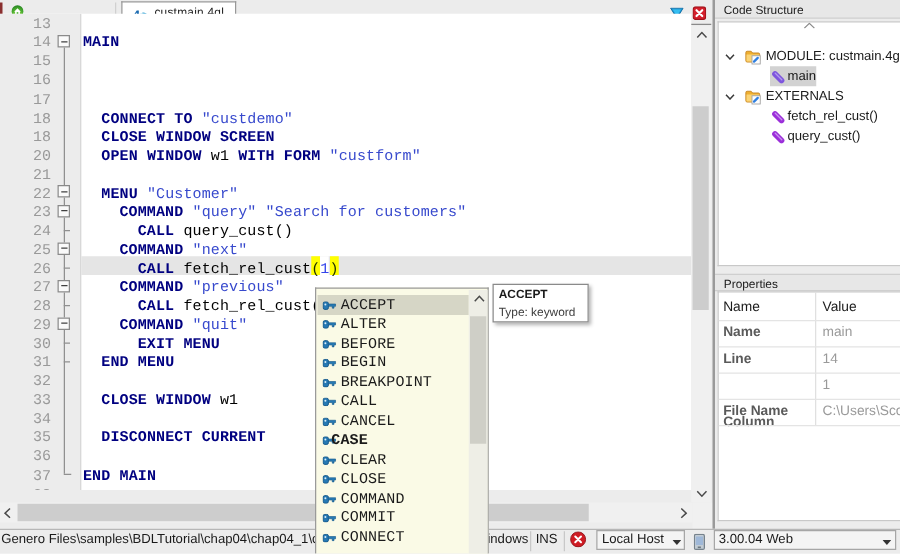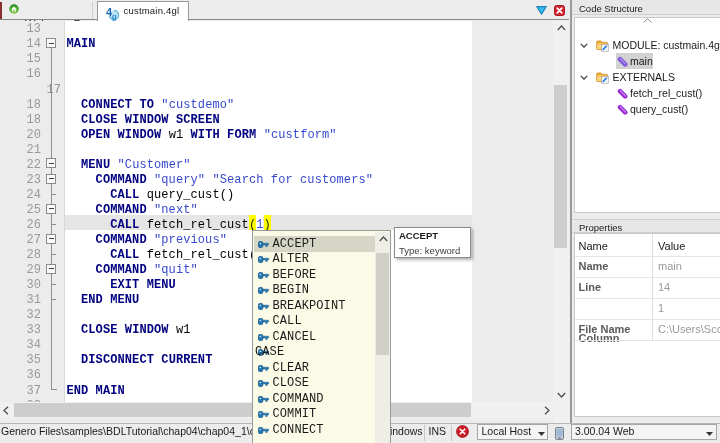--- a/index.html
+++ b/index.html
@@ -53,21 +53,21 @@
 
 <svg class="abs" style="left:535.5px;top:5.5px;" width="11" height="9" viewBox="0 0 11 9">
   <path d="M0.5 0.5 L10.5 0.5 L5.5 8.5 Z" fill="#1e9ad6" stroke="#1470a8" stroke-width="0.8"></path>
   <path d="M2.2 1.5 L8.8 1.5 L5.5 6.8 Z" fill="#35bdf0"></path>
 </svg>
 <svg class="abs" style="left:554px;top:4.5px;" width="11" height="11" viewBox="0 0 11 11">
   <rect x="0.5" y="0.5" width="10" height="10" rx="2" fill="#d41f2c" stroke="#a01018" stroke-width="0.9"></rect>
   <path d="M3.2 3.2 L7.8 7.8 M7.8 3.2 L3.2 7.8" stroke="#fff" stroke-width="1.7" stroke-linecap="round"></path>
 </svg>
 
-<div class="abs" style="left:0;top:21px;width:472px;height:381px;background:#fff;overflow:hidden;text-decoration:underline;">
+<div class="abs" style="left:0;top:11px;width:553px;height:381px;background:#fff;overflow:hidden;text-decoration:underline;">
 <div class="abs" style="left:0;top:0;width:65px;height:381px;background:#ececec;border-right:1px solid #d8d8d8;box-sizing:border-box;"></div>
 <div class="abs" style="left:65px;top:194.2px;width:488px;height:15.3px;background:#e5e5e5;"></div>
 <div class="abs" style="left:248.9px;top:194.2px;width:7.3px;height:15.3px;background:#ffff00;"></div>
 <div class="abs" style="left:256.2px;top:194.2px;width:7.3px;height:15.3px;background:#ffffff;"></div>
 <div class="abs" style="left:263.5px;top:194.2px;width:7.3px;height:15.3px;background:#ffff00;"></div>
 <div class="abs" style="left:51px;top:22.0px;width:1px;height:346.2px;background:#909090;"></div>
 <div class="abs" style="left:51px;top:368.2px;width:6px;height:1px;background:#909090;"></div>
 <div class="abs" style="left:51px;top:172.5px;width:5px;height:1px;background:#909090;"></div>
 <div class="abs" style="left:51px;top:202.6px;width:5px;height:1px;background:#909090;"></div>
 <div class="abs" style="left:51px;top:232.7px;width:5px;height:1px;background:#909090;"></div>
@@ -82,21 +82,21 @@
 <div class="abs" style="left:46px;top:182.6px;width:10px;height:10px;background:#fafafa;border:1px solid #8a8a8a;box-sizing:border-box;"></div>
 <div class="abs" style="left:48.5px;top:187.1px;width:5px;height:1px;background:#404040;"></div>
 <div class="abs" style="left:46px;top:212.7px;width:10px;height:10px;background:#fafafa;border:1px solid #8a8a8a;box-sizing:border-box;"></div>
 <div class="abs" style="left:48.5px;top:217.2px;width:5px;height:1px;background:#404040;"></div>
 <div class="abs" style="left:46px;top:242.8px;width:10px;height:10px;background:#fafafa;border:1px solid #8a8a8a;box-sizing:border-box;"></div>
 <div class="abs" style="left:48.5px;top:247.2px;width:5px;height:1px;background:#404040;"></div>
 <div class="num" style="left:0;top:1.2px;">13</div>
 <div class="num" style="left:0;top:16.3px;">14</div>
 <div class="num" style="left:0;top:31.4px;">15</div>
 <div class="num" style="left:0;top:46.4px;">16</div>
-<div class="num" style="left:0;top:61.5px;padding-left:20px;">17</div>
+<div class="num" style="left:0;top:61.5px;">17</div>
 <div class="num" style="left:0;top:76.5px;">18</div>
 <div class="num" style="left:0;top:91.5px;">18</div>
 <div class="num" style="left:0;top:106.6px;">20</div>
 <div class="num" style="left:0;top:121.7px;">21</div>
 <div class="num" style="left:0;top:136.7px;">22</div>
 <div class="num" style="left:0;top:151.8px;">23</div>
 <div class="num" style="left:0;top:166.8px;">24</div>
 <div class="num" style="left:0;top:181.9px;">25</div>
 <div class="num" style="left:0;top:196.9px;">26</div>
 <div class="num" style="left:0;top:212.0px;">27</div>
@@ -283,21 +283,21 @@
 <rect x="0.5" y="0.5" width="4.2" height="6" rx="1.3" fill="#2679b4" stroke="#175a8c" stroke-width="0.8"></rect>
 <path d="M4.6 2.2 h5.9 v1.8 h-1.3 v1.5 h-1.4 v-1.5 h-3.2 Z" fill="#2679b4" stroke="#175a8c" stroke-width="0.5"></path>
 <circle cx="2.3" cy="2.5" r="0.8" fill="#d8ecf8"></circle>
 </svg>
 <div class="pi" style="left:19.5px;top:98.55px;">CANCEL</div>
 <svg style="position:absolute;left:5px;top:118.25px;" width="11" height="7" viewBox="0 0 11 7">
 <rect x="0.5" y="0.5" width="4.2" height="6" rx="1.3" fill="#2679b4" stroke="#175a8c" stroke-width="0.8"></rect>
 <path d="M4.6 2.2 h5.9 v1.8 h-1.3 v1.5 h-1.4 v-1.5 h-3.2 Z" fill="#2679b4" stroke="#175a8c" stroke-width="0.5"></path>
 <circle cx="2.3" cy="2.5" r="0.8" fill="#d8ecf8"></circle>
 </svg>
-<div class="pi" style="left:2px;top:114.05px;">CASE</div>
+<div class="pi" style="left:12px;top:114.05px;font-weight:bold;">CASE</div>
 <svg style="position:absolute;left:5px;top:133.75px;" width="11" height="7" viewBox="0 0 11 7">
 <rect x="0.5" y="0.5" width="4.2" height="6" rx="1.3" fill="#2679b4" stroke="#175a8c" stroke-width="0.8"></rect>
 <path d="M4.6 2.2 h5.9 v1.8 h-1.3 v1.5 h-1.4 v-1.5 h-3.2 Z" fill="#2679b4" stroke="#175a8c" stroke-width="0.5"></path>
 <circle cx="2.3" cy="2.5" r="0.8" fill="#d8ecf8"></circle>
 </svg>
 <div class="pi" style="left:19.5px;top:129.55px;">CLEAR</div>
 <svg style="position:absolute;left:5px;top:149.25px;" width="11" height="7" viewBox="0 0 11 7">
 <rect x="0.5" y="0.5" width="4.2" height="6" rx="1.3" fill="#2679b4" stroke="#175a8c" stroke-width="0.8"></rect>
 <path d="M4.6 2.2 h5.9 v1.8 h-1.3 v1.5 h-1.4 v-1.5 h-3.2 Z" fill="#2679b4" stroke="#175a8c" stroke-width="0.5"></path>
 <circle cx="2.3" cy="2.5" r="0.8" fill="#d8ecf8"></circle>

